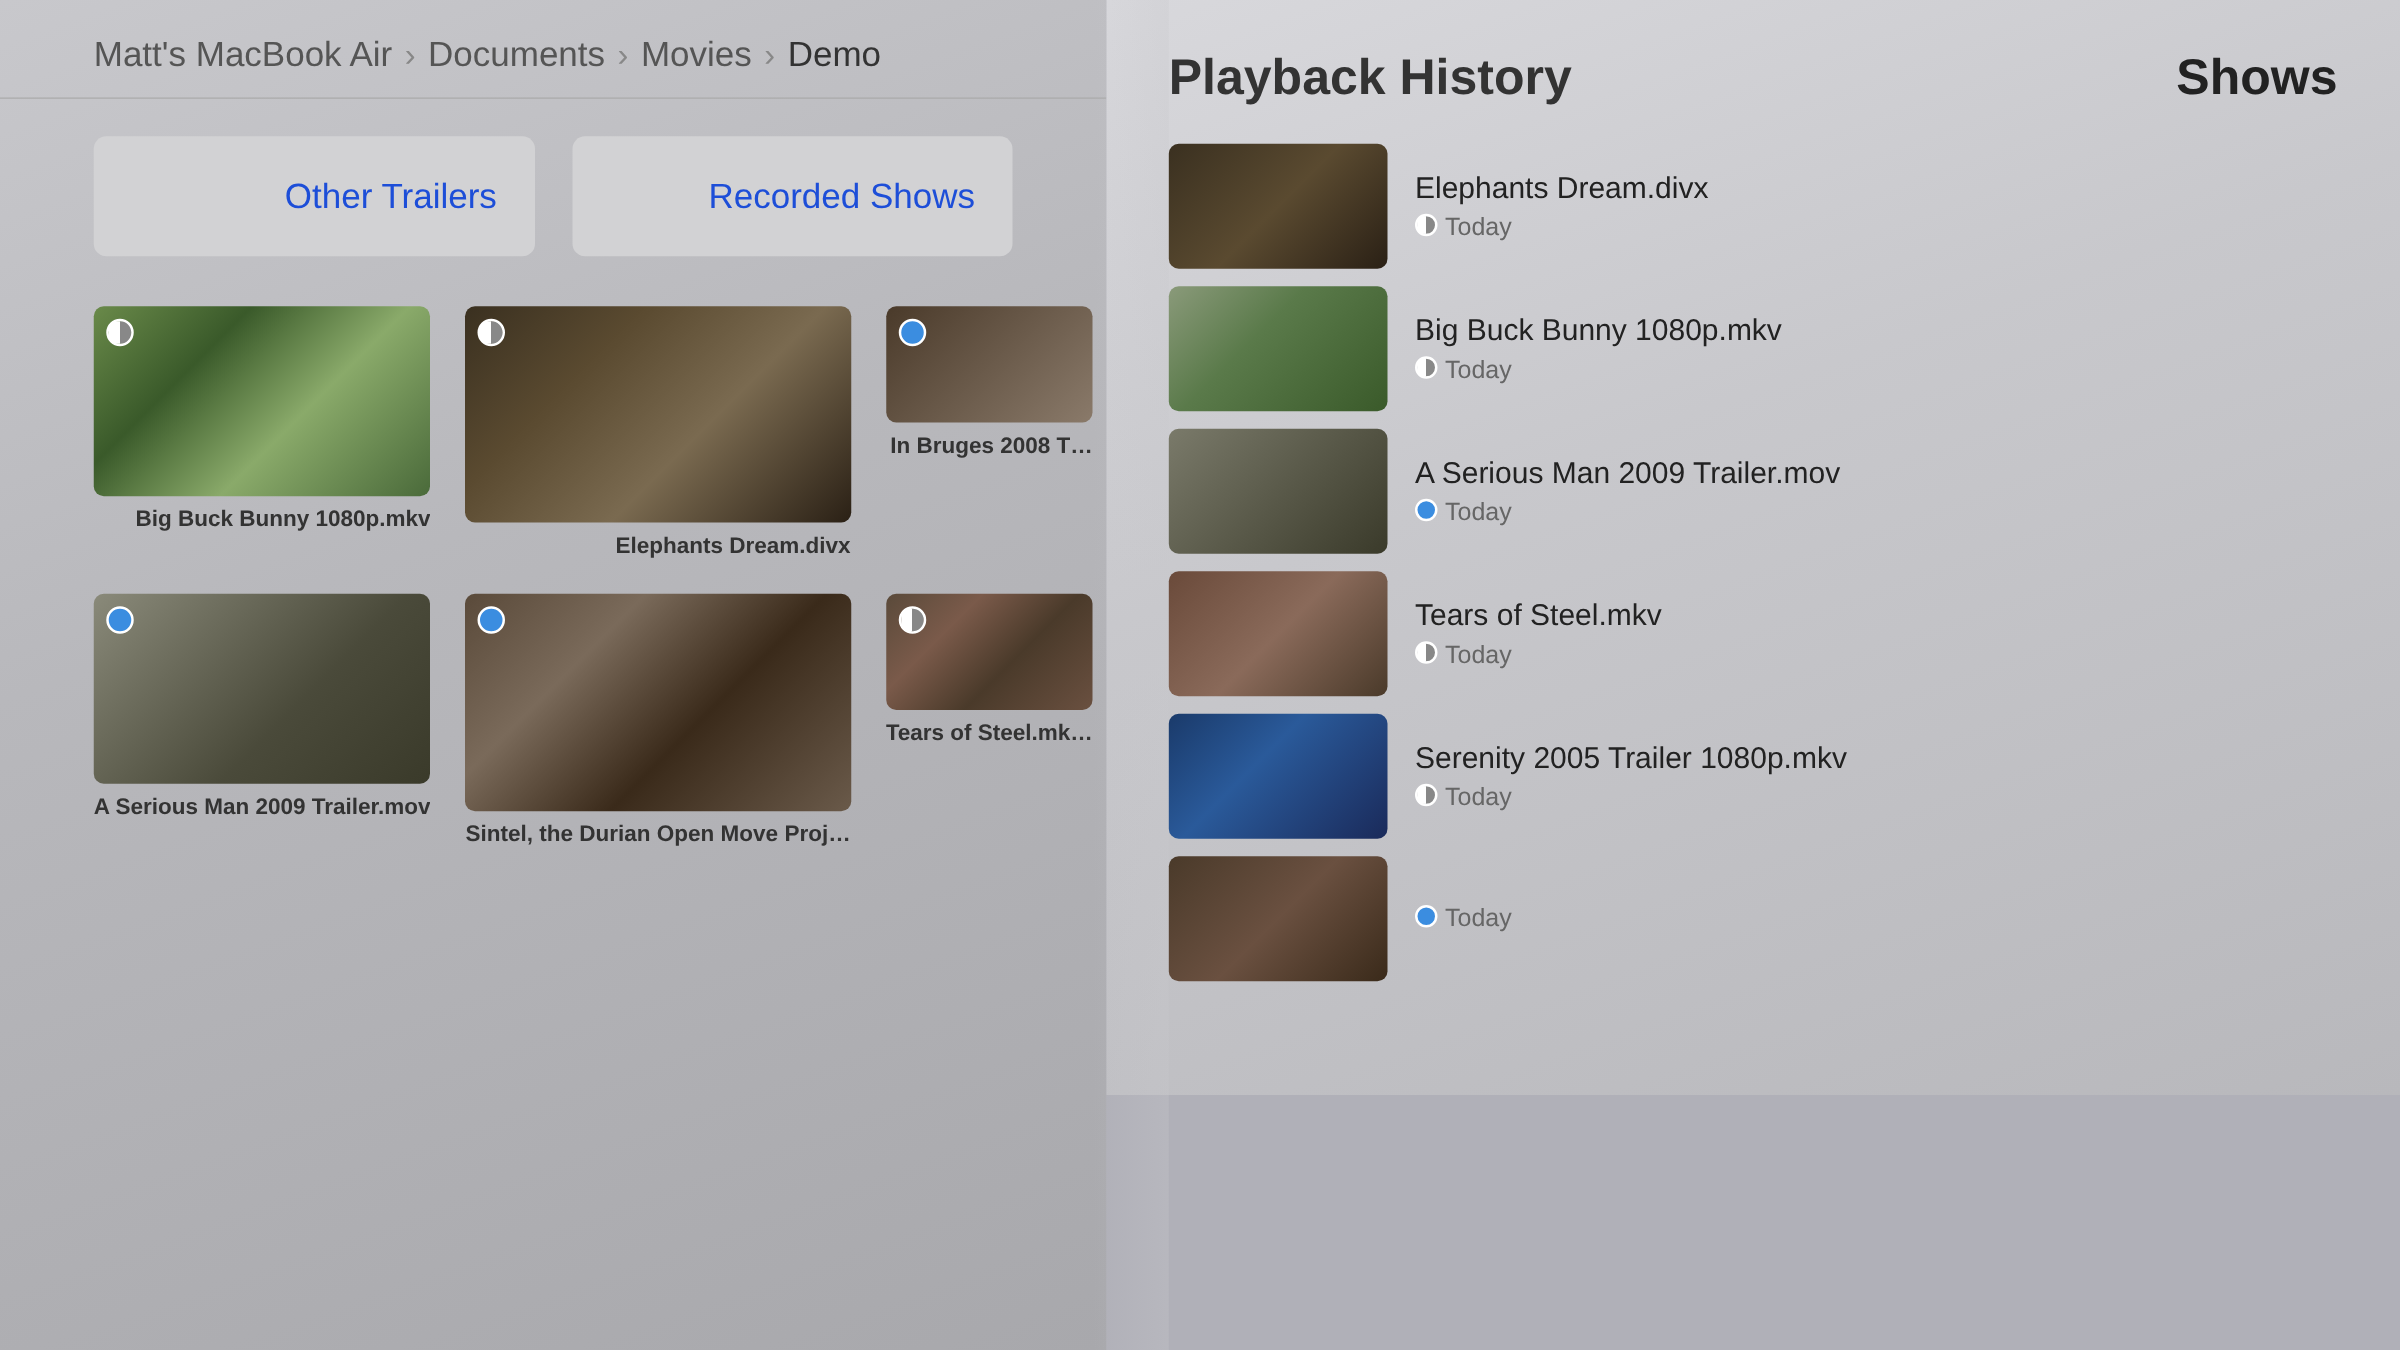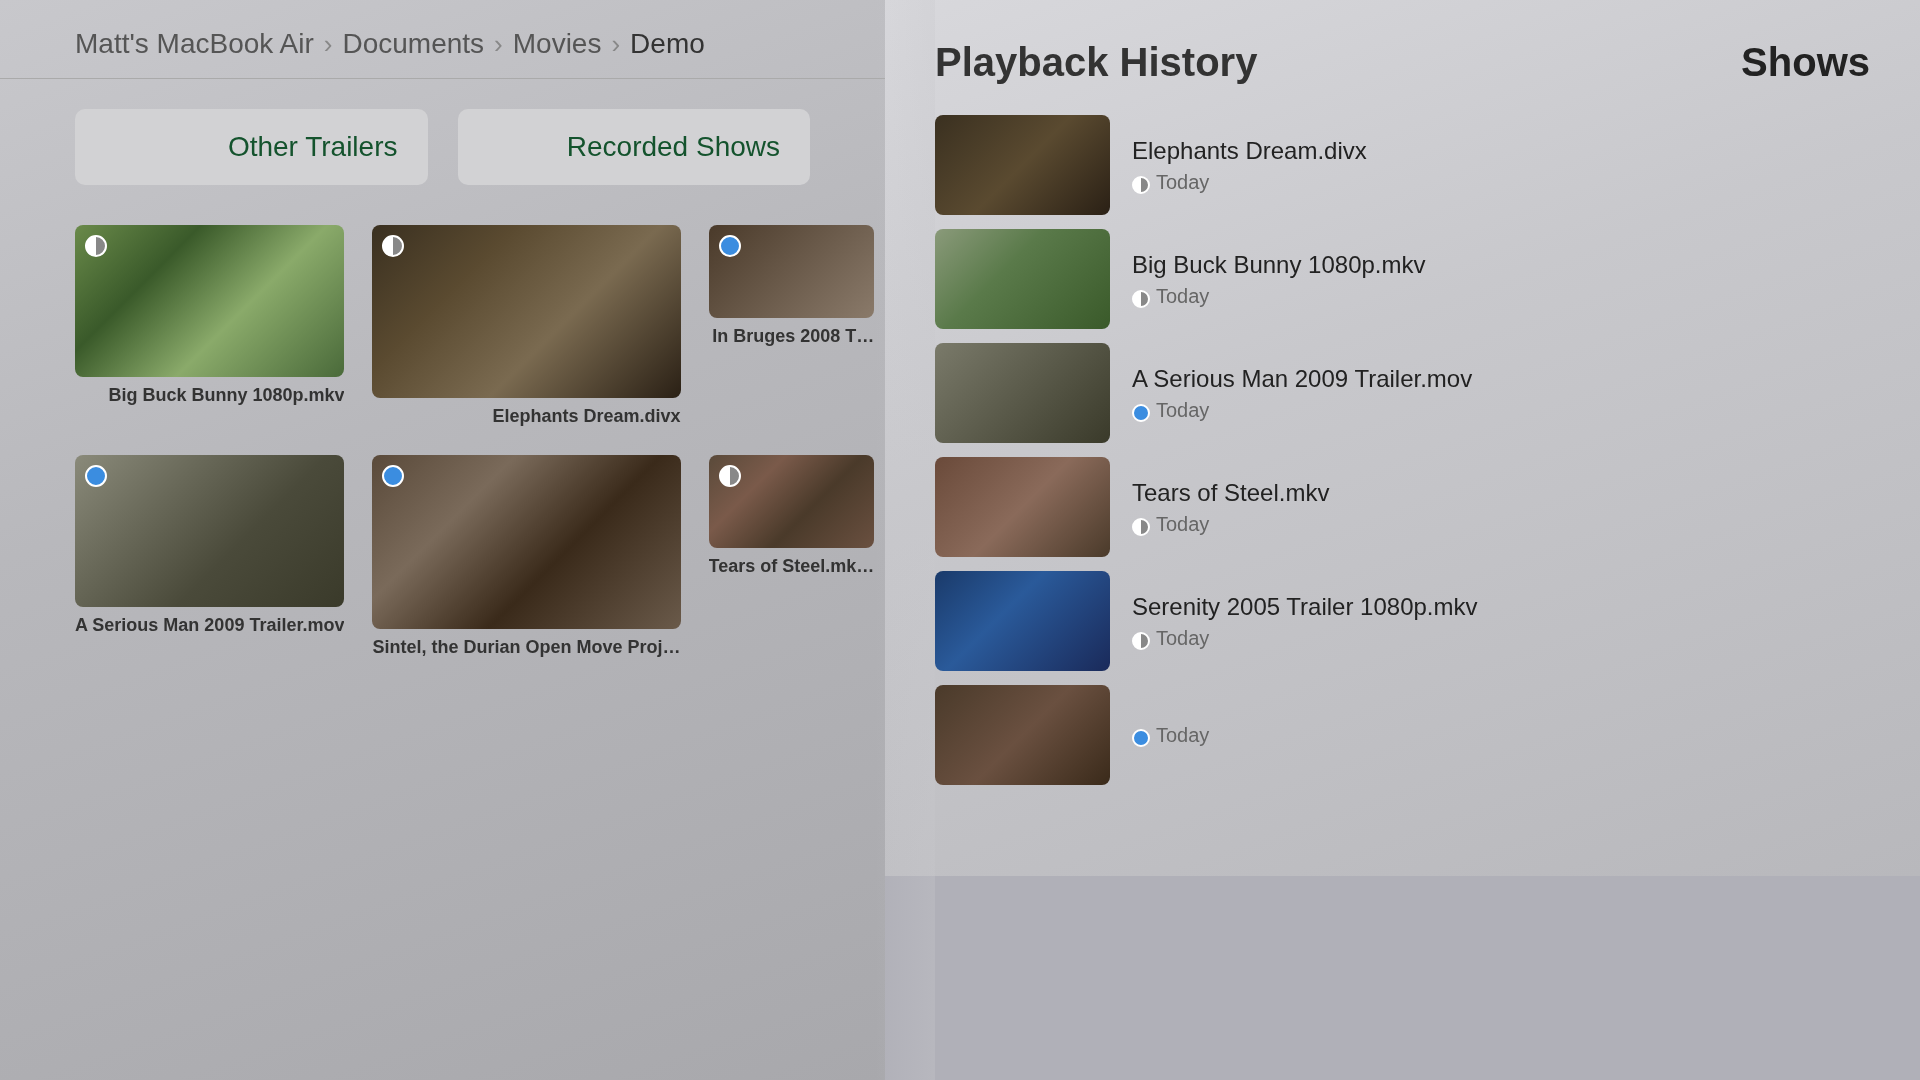--- a/index.html
+++ b/index.html
@@ -54,23 +54,23 @@
     
     .folder-row {
       display: flex;
       gap: 30px;
       padding: 0 75px;
       margin-bottom: 40px;
     }
     .folder-btn {
       background: #d2d2d4;
       border-radius: 10px;
-      padding: 22px 30px;
+      padding: 32px 30px;
       font-size: 28px;
-      color: #14532d;
+      color: #1d4ed8;
       font-weight: 400;
       cursor: pointer;
       flex: 1;
       max-width: 380px;
     }
 
     
     .media-grid {
       display: grid;
       grid-template-columns: repeat(3, 1fr);
@@ -177,21 +177,21 @@
       flex-direction: column;
       gap: 6px;
     }
     .history-name {
       font-size: 24px;
       font-weight: 500;
       color: #222;
     }
     .history-time-row {
       display: flex;
-      align-items: flex-end;
+      align-items: flex-start;
       gap: 6px;
     }
     .history-badge {
       width: 18px;
       height: 18px;
       border-radius: 50%;
       border: 2px solid white;
       flex-shrink: 0;
     }
     .history-badge.half {

